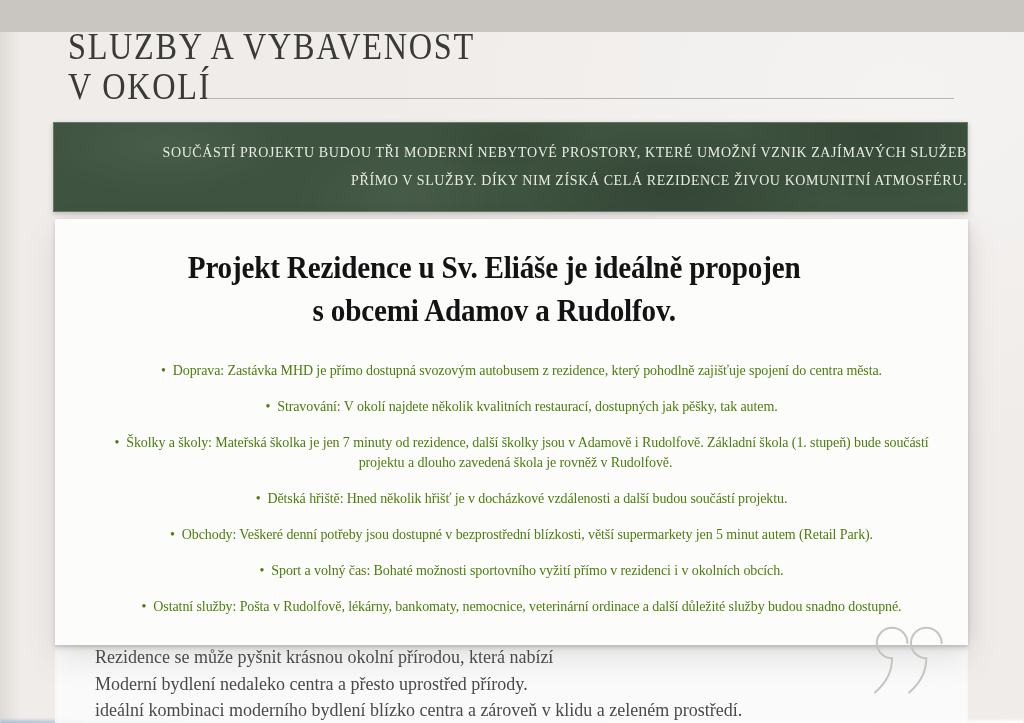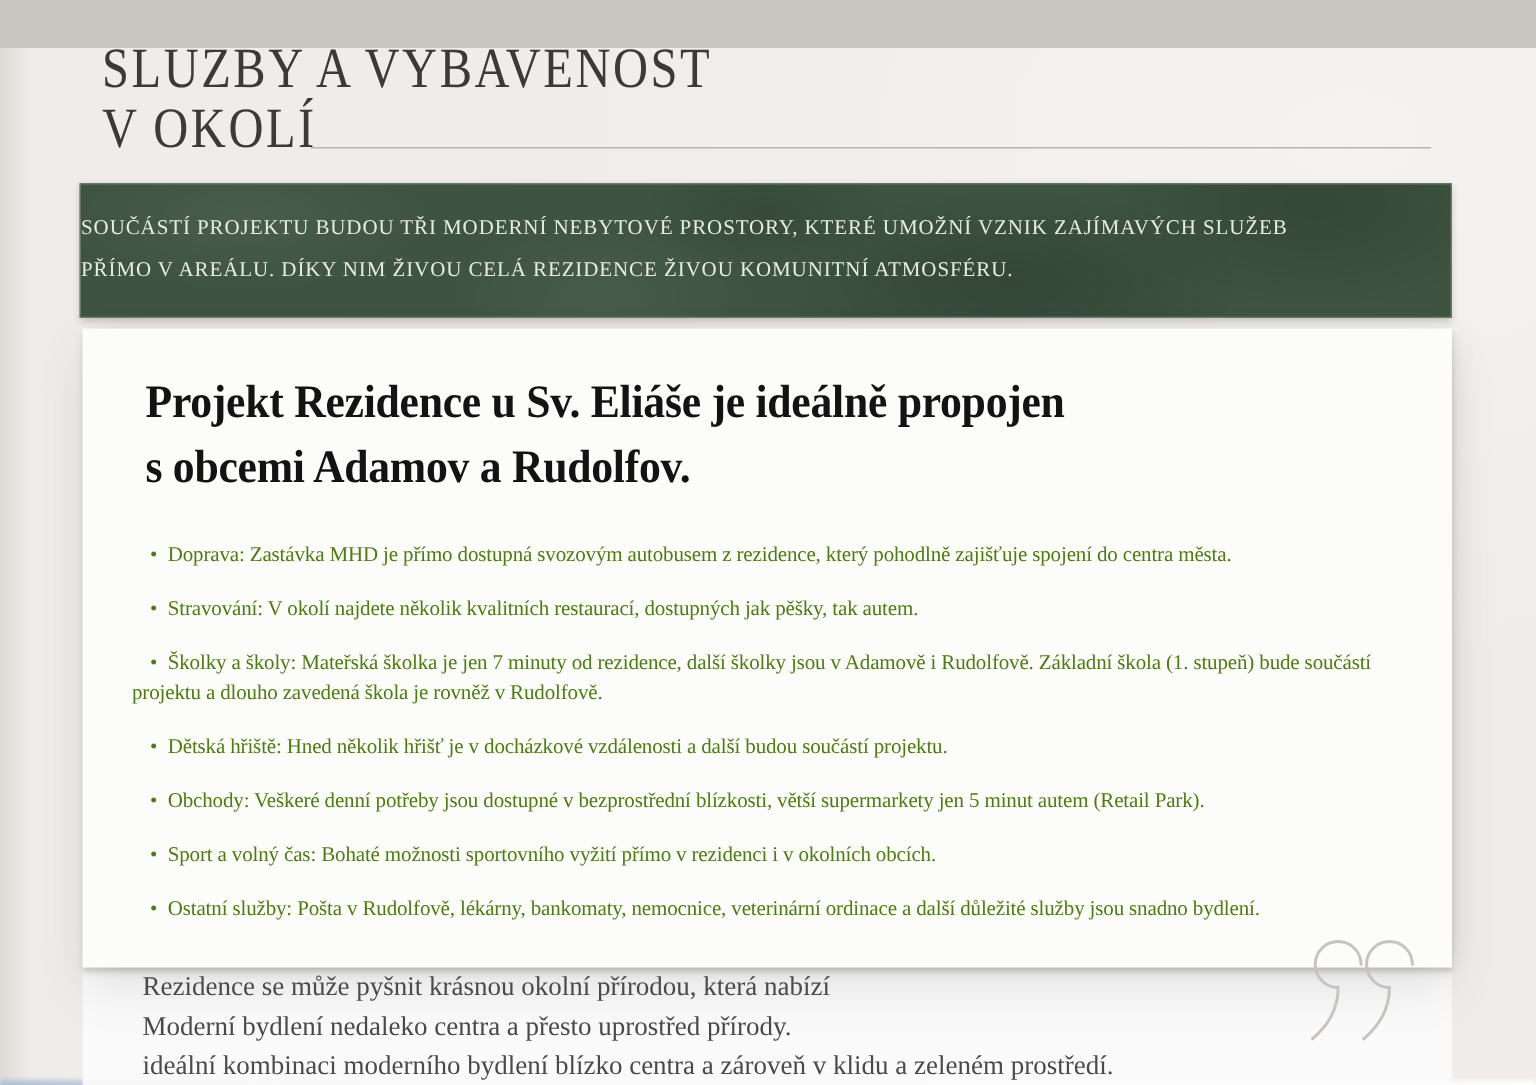--- a/index.html
+++ b/index.html
@@ -15,37 +15,38 @@
 
   
   .title{position:absolute;left:68px;top:-6px;color:#3a3a38;font-weight:300;
          transform:scaleX(0.85);transform-origin:left top;}
   .title .t-line{font-size:38px;line-height:40px;letter-spacing:2px;white-space:nowrap;}
   .title-rule{position:absolute;left:207px;top:66px;width:747px;height:1px;background:#b7b4b1;}
 
   
   .banner{
     position:absolute;left:53px;top:90px;width:915px;height:90px;box-sizing:border-box;
-    padding-top:16px;text-align:left;
+    padding-top:16px;text-align:right;
     background-color:#3e5340;
     background-image:
       radial-gradient(180px 70px at 12% 25%, rgba(255,255,255,0.06), rgba(255,255,255,0) 70%),
       radial-gradient(220px 90px at 68% 75%, rgba(0,0,0,0.16), rgba(0,0,0,0) 70%),
       radial-gradient(150px 80px at 38% 85%, rgba(255,255,255,0.05), rgba(255,255,255,0) 70%),
       radial-gradient(200px 100px at 90% 15%, rgba(0,0,0,0.14), rgba(0,0,0,0) 70%),
       radial-gradient(120px 60px at 50% 20%, rgba(0,0,0,0.10), rgba(0,0,0,0) 70%);
     border:1px solid rgba(235,235,228,0.25);
     box-shadow:0 2px 5px rgba(70,68,63,0.28);
   }
   .banner .b-line{font-size:14px;line-height:28px;letter-spacing:0.6px;color:#e7ece3;white-space:nowrap;}
 
   
   .card{
     position:absolute;left:55px;top:187px;width:913px;height:426px;background:#fcfcfb;
     box-shadow:0 2px 4px rgba(100,95,90,0.25), 0 14px 30px rgba(100,95,90,0.14), 6px 0 16px -8px rgba(100,95,90,0.18);
+    text-align:center;
   }
   .heading{margin:27px 26px 0 42px;color:#131313;font-weight:700;
            transform:scaleX(0.94);transform-origin:left top;}
   .heading .h-line{font-size:31px;line-height:43px;letter-spacing:-0.2px;white-space:nowrap;}
   .bullets{margin:29px 25px 0 33px;}
   .bullet{margin:0 0 16px 0;font-size:14px;line-height:20px;color:#4d7c0f;
           text-indent:12px;letter-spacing:-0.1px;}
   .bullet .dot{margin-right:7px;}
 
   
@@ -76,21 +77,21 @@
 <div class="page">
 
   <div class="title">
     <div class="t-line">SLUŽBY A VYBAVENOST</div>
     <div class="t-line">V OKOLÍ</div>
   </div>
   <div class="title-rule"></div>
 
   <div class="banner">
     <div class="b-line">SOUČÁSTÍ PROJEKTU BUDOU TŘI MODERNÍ NEBYTOVÉ PROSTORY, KTERÉ UMOŽNÍ VZNIK ZAJÍMAVÝCH SLUŽEB</div>
-    <div class="b-line">PŘÍMO V AREÁLU. DÍKY NIM ŽIVOU CELÁ REZIDENCE ŽIVOU KOMUNITNÍ ATMOSFÉRU.</div>
+    <div class="b-line">PŘÍMO V SLUŽBY. DÍKY NIM ZÍSKÁ CELÁ REZIDENCE ŽIVOU KOMUNITNÍ ATMOSFÉRU.</div>
   </div>
 
   <div class="photo-strip"></div>
 
   <div class="quote-panel"></div>
   <div class="quote-text">
     <div class="q-line">Rezidence se může pyšnit krásnou okolní přírodou, která nabízí</div>
     <div class="q-line">Moderní bydlení nedaleko centra a přesto uprostřed přírody.</div>
     <div class="q-line">ideální kombinaci moderního bydlení blízko centra a zároveň v klidu a zeleném prostředí.</div>
   </div>
@@ -100,21 +101,21 @@
       <div class="h-line">Projekt Rezidence u Sv. Eliáše je ideálně propojen</div>
       <div class="h-line">s obcemi Adamov a Rudolfov.</div>
     </div>
     <div class="bullets">
       <p class="bullet"><span class="dot">•</span><span>Doprava: Zastávka MHD je přímo dostupná svozovým autobusem z rezidence, který pohodlně zajišťuje spojení do centra města.</span></p>
       <p class="bullet"><span class="dot">•</span><span>Stravování: V okolí najdete několik kvalitních restaurací, dostupných jak pěšky, tak autem.</span></p>
       <p class="bullet"><span class="dot">•</span><span>Školky a školy: Mateřská školka je jen 7 minuty od rezidence, další školky jsou v Adamově i Rudolfově. Základní škola (1. stupeň) bude součástí projektu a dlouho zavedená škola je rovněž v Rudolfově.</span></p>
       <p class="bullet"><span class="dot">•</span><span>Dětská hřiště: Hned několik hřišť je v docházkové vzdálenosti a další budou součástí projektu.</span></p>
       <p class="bullet"><span class="dot">•</span><span>Obchody: Veškeré denní potřeby jsou dostupné v bezprostřední blízkosti, větší supermarkety jen 5 minut autem (Retail Park).</span></p>
       <p class="bullet"><span class="dot">•</span><span>Sport a volný čas: Bohaté možnosti sportovního vyžití přímo v rezidenci i v okolních obcích.</span></p>
-      <p class="bullet"><span class="dot">•</span><span>Ostatní služby: Pošta v Rudolfově, lékárny, bankomaty, nemocnice, veterinární ordinace a další důležité služby jsou snadno bydlení.</span></p>
+      <p class="bullet"><span class="dot">•</span><span>Ostatní služby: Pošta v Rudolfově, lékárny, bankomaty, nemocnice, veterinární ordinace a další důležité služby budou snadno dostupné.</span></p>
     </div>
   </div>
 
   <svg class="quote-mark" viewBox="0 0 100 90" width="90" height="86">
     <g fill="none" stroke="#c7c3bf" stroke-width="2.2" stroke-linecap="round">
       <path d="M 46 25 A 17 17 0 1 0 29 42 C 29 56 23 69 10 80"></path>
       <path d="M 84 25 A 17 17 0 1 0 67 42 C 67 56 61 69 48 80"></path>
     </g>
   </svg>
 

